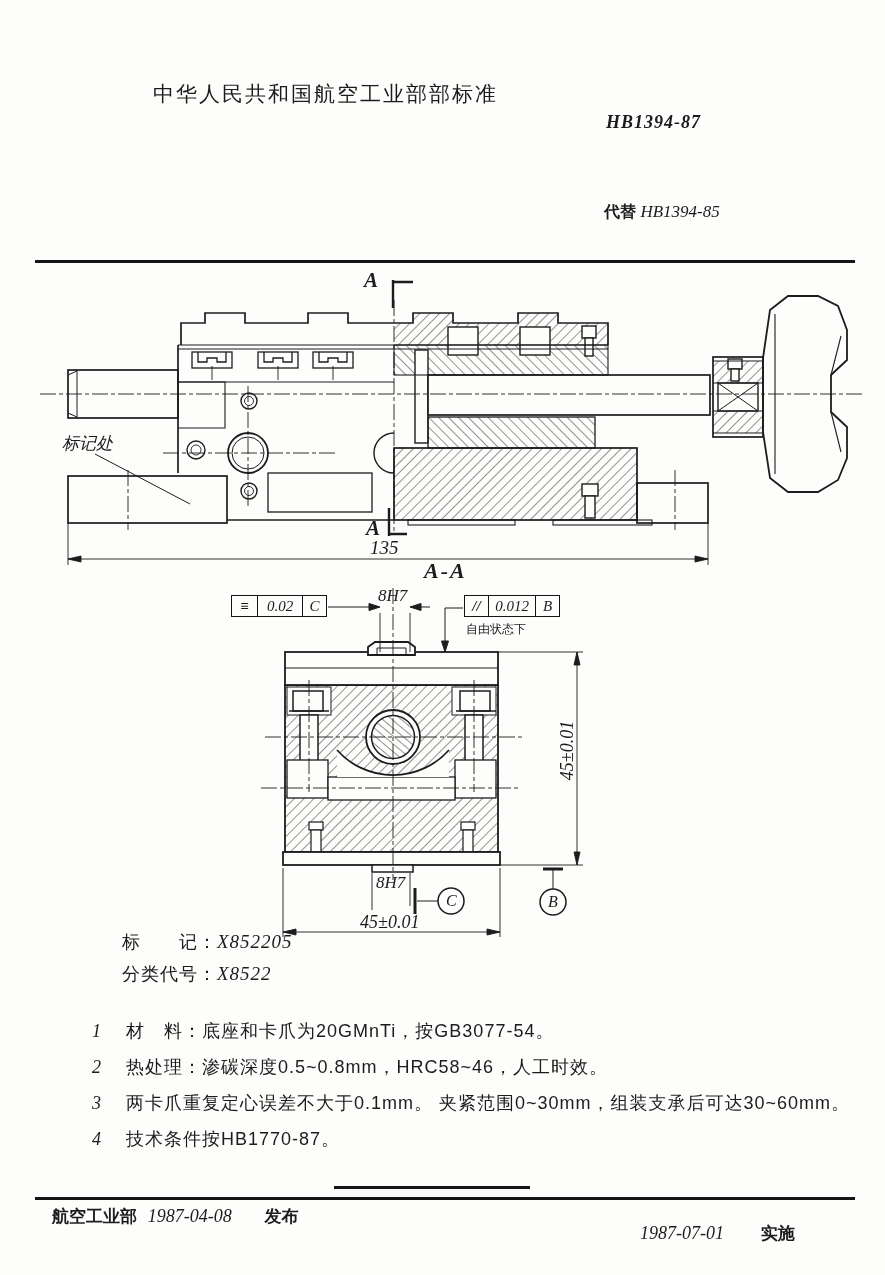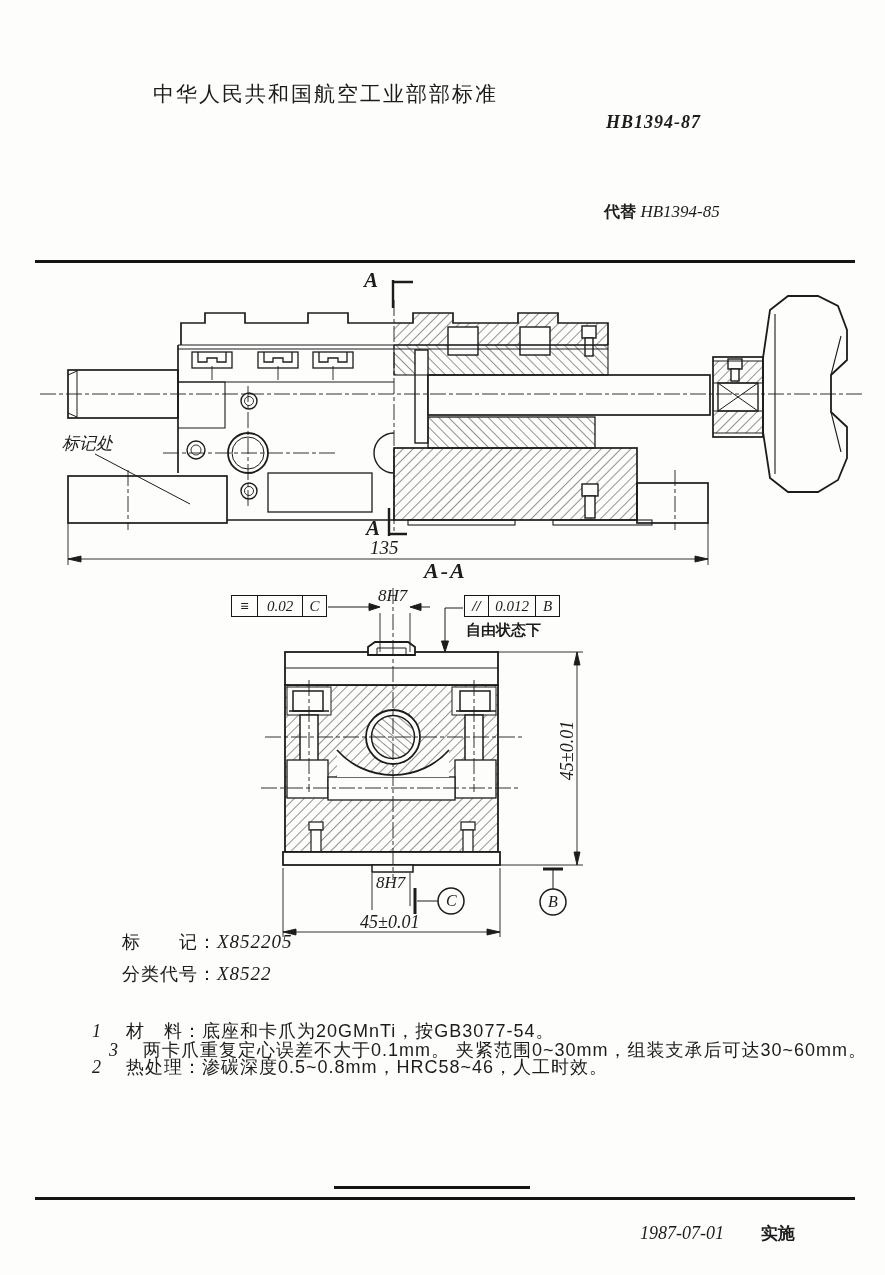--- a/index.html
+++ b/index.html
@@ -250,46 +250,54 @@
   <div class="fcf" style="left:231px;top:595px;">
     <div class="cell" style="width:26px;font-style:normal;font-weight:bold;">≡</div>
     <div class="cell" style="width:45px;">0.02</div>
     <div class="cell" style="width:23px;">C</div>
   </div>
   <div class="fcf" style="left:464px;top:595px;">
     <div class="cell" style="width:24px;font-weight:bold;">//</div>
     <div class="cell" style="width:47px;">0.012</div>
     <div class="cell" style="width:23px;">B</div>
   </div>
-  <div class="lbl" style="left:466px;top:621px;font-size:15px;font-weight:bold;">自由状态下</div>
+  <div class="lbl" style="left:466px;top:621px;font-size:12px;font-weight:normal;">自由状态下</div>
   <div class="lbl hand" style="left:378px;top:586px;font-size:17px;">8H7</div>
   <div class="lbl hand" style="left:376px;top:873px;font-size:17px;">8H7</div>
   <div class="lbl hand" style="left:360px;top:912px;font-size:18px;">45±0.01</div>
   <div class="lbl hand" style="left:522px;top:740px;width:90px;text-align:center;font-size:18px;transform:rotate(-90deg);">45±0.01</div>
   <div class="datum-letter" style="left:446px;top:892px;">C</div>
   <div class="datum-letter" style="left:548px;top:893px;">B</div>
 
   <div class="note-row" style="left:122px;top:950px;margin-top:12px;">
     <span>分类代号：</span><span class="hand" style="font-size:19px;">X8522</span>
   </div>
   <div class="note-row" style="left:122px;top:930px;">
     <span>标　　记：</span><span class="hand" style="font-size:19px;">X852205</span>
   </div>
 
   <div class="note-row" style="left:92px;top:1019px;">
     <span class="note-num">1</span><span>材　料：底座和卡爪为20GMnTi，按GB3077-54。</span>
   </div>
   <div class="note-row" style="left:92px;top:1055px;">
     <span class="note-num">2</span><span>热处理：渗碳深度0.5~0.8mm，HRC58~46，人工时效。</span>
   </div>
-  <div class="note-row" style="left:92px;top:1038px;margin-left:17px;">
+  <div class="note-row" style="left:92px;top:1091px;">
     <span class="note-num">3</span><span>两卡爪重复定心误差不大于0.1mm。 夹紧范围0~30mm，组装支承后可达30~60mm。</span>
+  </div>
+  <div class="note-row" style="left:92px;top:1127px;">
+    <span class="note-num">4</span><span>技术条件按HB1770-87。</span>
   </div>
 
   <div class="rule" style="left:334px;top:1186px;width:196px;height:3px;"></div>
   <div class="rule" style="left:35px;top:1197px;width:820px;height:3px;"></div>
 
+  <div class="lbl" style="left:52px;top:1205px;font-size:17px;">
+    <span style="font-weight:bold;">航空工业部</span>
+    <span class="hand" style="margin-left:6px;font-size:18px;">1987-04-08</span>
+    <span style="font-weight:bold;margin-left:28px;">发布</span>
+  </div>
   <div class="lbl" style="left:640px;top:1205px;font-size:17px;margin-top:17px;">
     <span class="hand" style="font-size:18px;">1987-07-01</span>
     <span style="font-weight:bold;margin-left:32px;">实施</span>
   </div>
 
 </div>
 
 </body></html>

